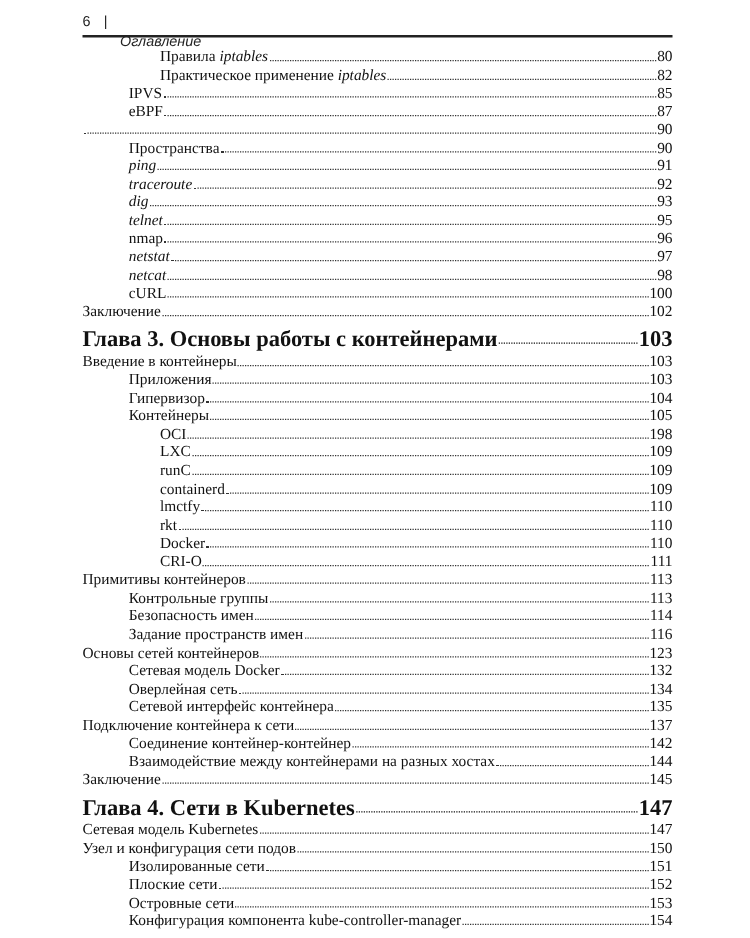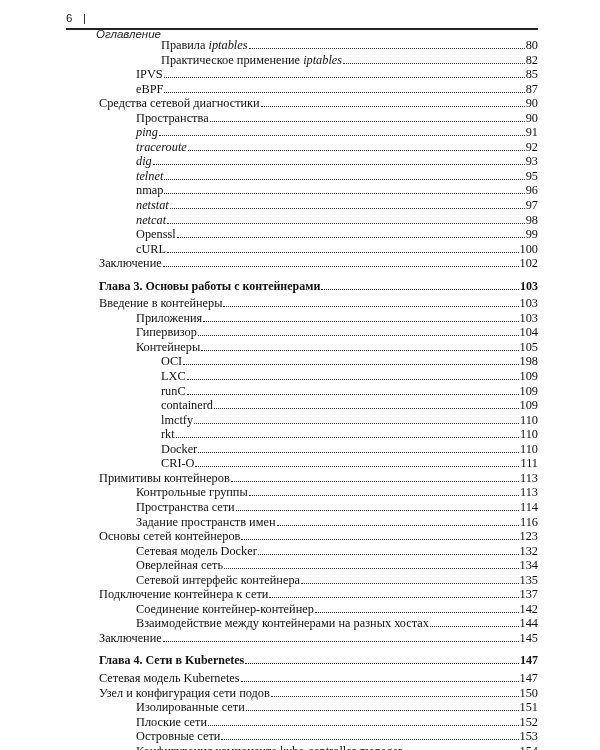--- a/index.html
+++ b/index.html
@@ -11,33 +11,33 @@
     position: absolute; left: 66px; top: 10px; width: 472px; height: 18px;
     border-bottom: 2px solid #222;
     font-family: "Liberation Sans", sans-serif; font-size: 11.5px; color: #222;
   }
   .header .pg { position: absolute; left: 0; top: 2px; }
   .header .sep { position: absolute; left: 17px; top: 2px; }
   .header .title { position: absolute; left: 30px; top: 18px; font-style: italic; }
   .toc { position: absolute; left: 66px; top: 38px; width: 472px; }
   .entry {
     display: flex; align-items: center; height: 14.55px; line-height: 14.55px;
-    font-size: 12.3px; white-space: nowrap; margin-left: 33px;
+    font-size: 12.3px; white-space: nowrap;
   }
   .entry .label { flex: none; }
   .entry .label i { font-style: italic; }
   .entry .dots {
     flex: 1 1 auto; overflow: hidden; margin: 0 1px;
     border-bottom: 1px dotted #333; height: 10px; align-self: flex-start;
   }
   .entry .num { flex: none; text-align: right; font-family: Liberation Serif, serif; }
   .lvl0 { padding-left: 0; }
   .lvl1 { padding-left: 37px; }
   .lvl2 { padding-left: 62px; }
-  .chapter { font-weight: bold; font-size: 12px; }
+  .chapter { font-weight: bold; font-size: 18px; }
   .chapter .dots { border-bottom: 1.5px dotted #111; }
   .gap { height: 8px; }
   .gap-after { height: 3px; }
 </style>
 </head>
 <body>
 
 <div class="header">
   <span class="pg">6</span>
   <span class="sep">|</span>
@@ -59,21 +59,20 @@
       <span class="label"><span>IPVS</span></span>
       <span class="dots"></span>
       <span class="num">85</span>
     </div>
     <div class="entry lvl1">
       <span class="label"><span>eBPF</span></span>
       <span class="dots"></span>
       <span class="num">87</span>
     </div>
     <div class="entry lvl0">
-      <span class="label"><span>Средства сетевой диагностики</span></span>
       <span class="dots"></span>
       <span class="num">90</span>
     </div>
     <div class="entry lvl1">
       <span class="label"><span>Пространства</span></span>
       <span class="dots"></span>
       <span class="num">90</span>
     </div>
     <div class="entry lvl1">
       <span class="label"><span></span><i>ping</i></span>
@@ -102,25 +101,20 @@
     </div>
     <div class="entry lvl1">
       <span class="label"><span></span><i>netstat</i></span>
       <span class="dots"></span>
       <span class="num">97</span>
     </div>
     <div class="entry lvl1">
       <span class="label"><span></span><i>netcat</i></span>
       <span class="dots"></span>
       <span class="num">98</span>
-    </div>
-    <div class="entry lvl1">
-      <span class="label"><span>Openssl</span></span>
-      <span class="dots"></span>
-      <span class="num">99</span>
     </div>
     <div class="entry lvl1">
       <span class="label"><span>cURL</span></span>
       <span class="dots"></span>
       <span class="num">100</span>
     </div>
     <div class="entry lvl0">
       <span class="label"><span>Заключение</span></span>
       <span class="dots"></span>
       <span class="num">102</span>
@@ -196,21 +190,21 @@
       <span class="label"><span>Примитивы контейнеров</span></span>
       <span class="dots"></span>
       <span class="num">113</span>
     </div>
     <div class="entry lvl1">
       <span class="label"><span>Контрольные группы</span></span>
       <span class="dots"></span>
       <span class="num">113</span>
     </div>
     <div class="entry lvl1">
-      <span class="label"><span>Пространства сети</span></span>
+      <span class="label"><span>Безопасность имен</span></span>
       <span class="dots"></span>
       <span class="num">114</span>
     </div>
     <div class="entry lvl1">
       <span class="label"><span>Задание пространств имен</span></span>
       <span class="dots"></span>
       <span class="num">116</span>
     </div>
     <div class="entry lvl0">
       <span class="label"><span>Основы сетей контейнеров</span></span>

